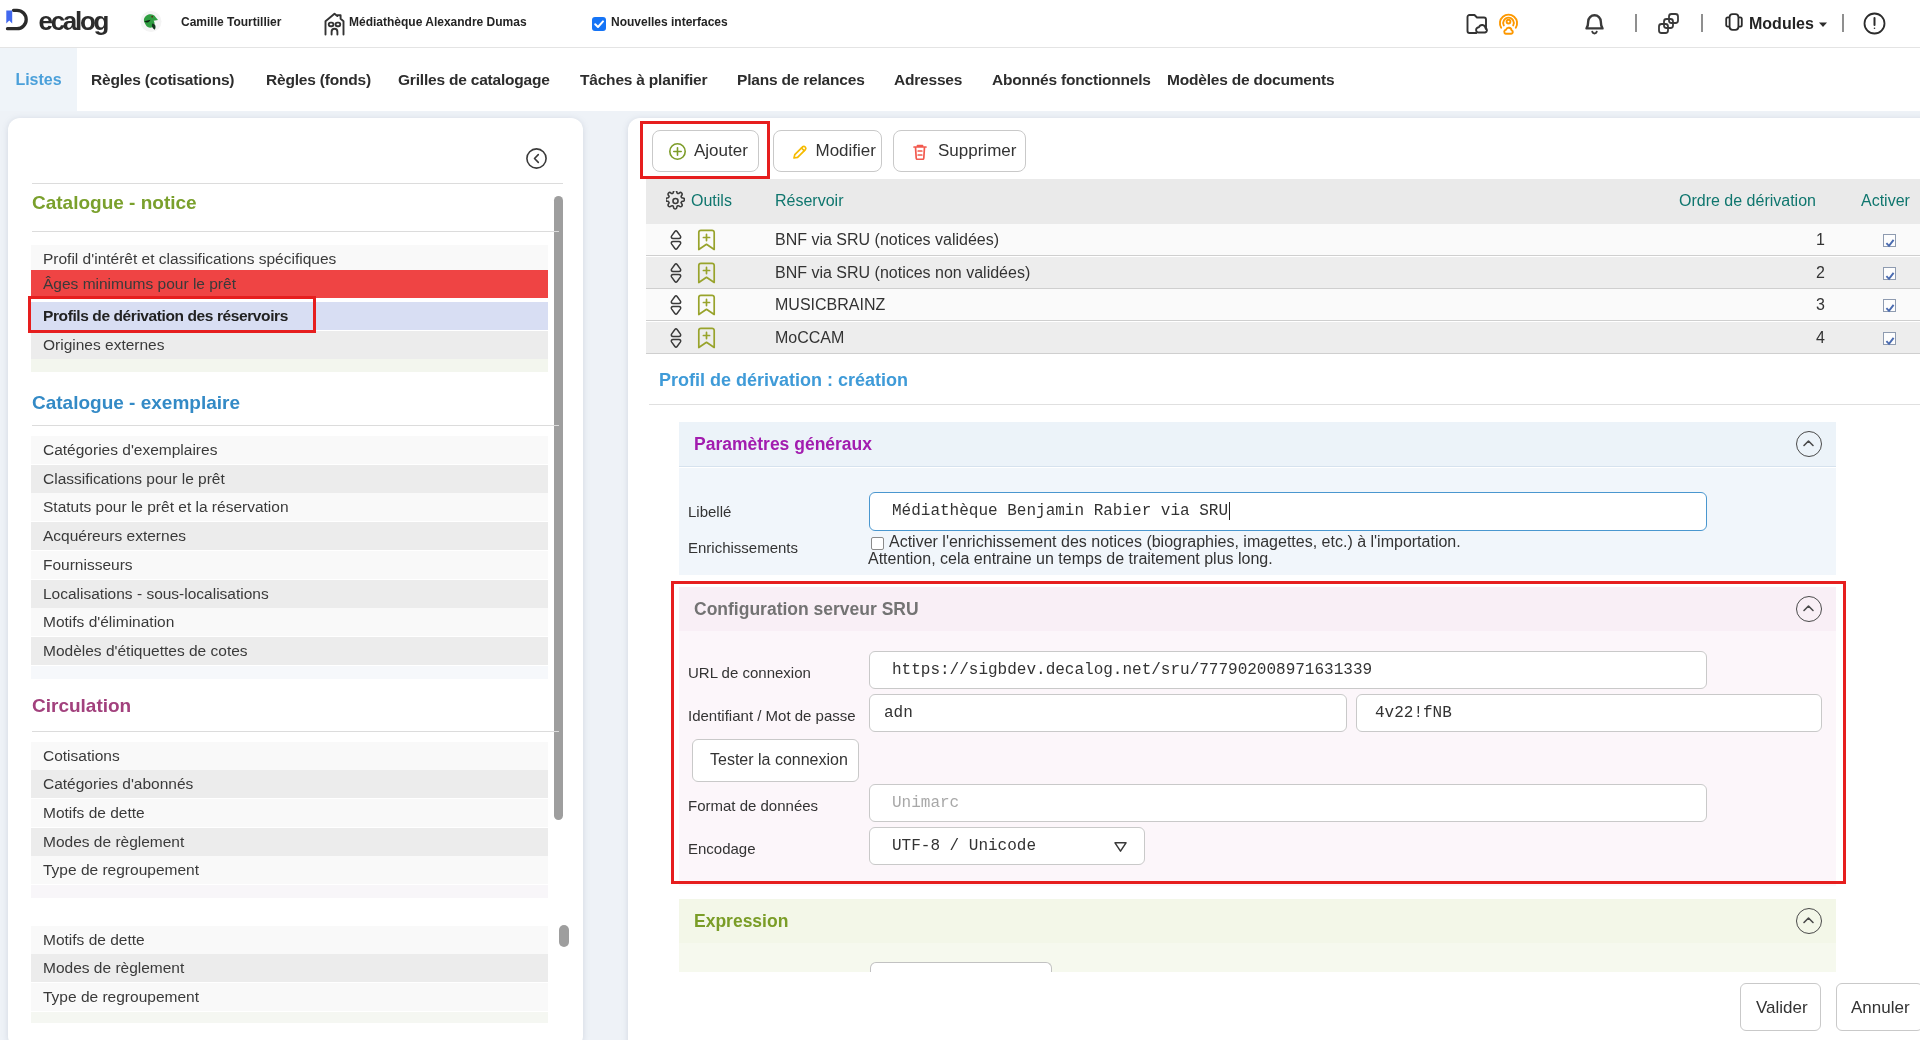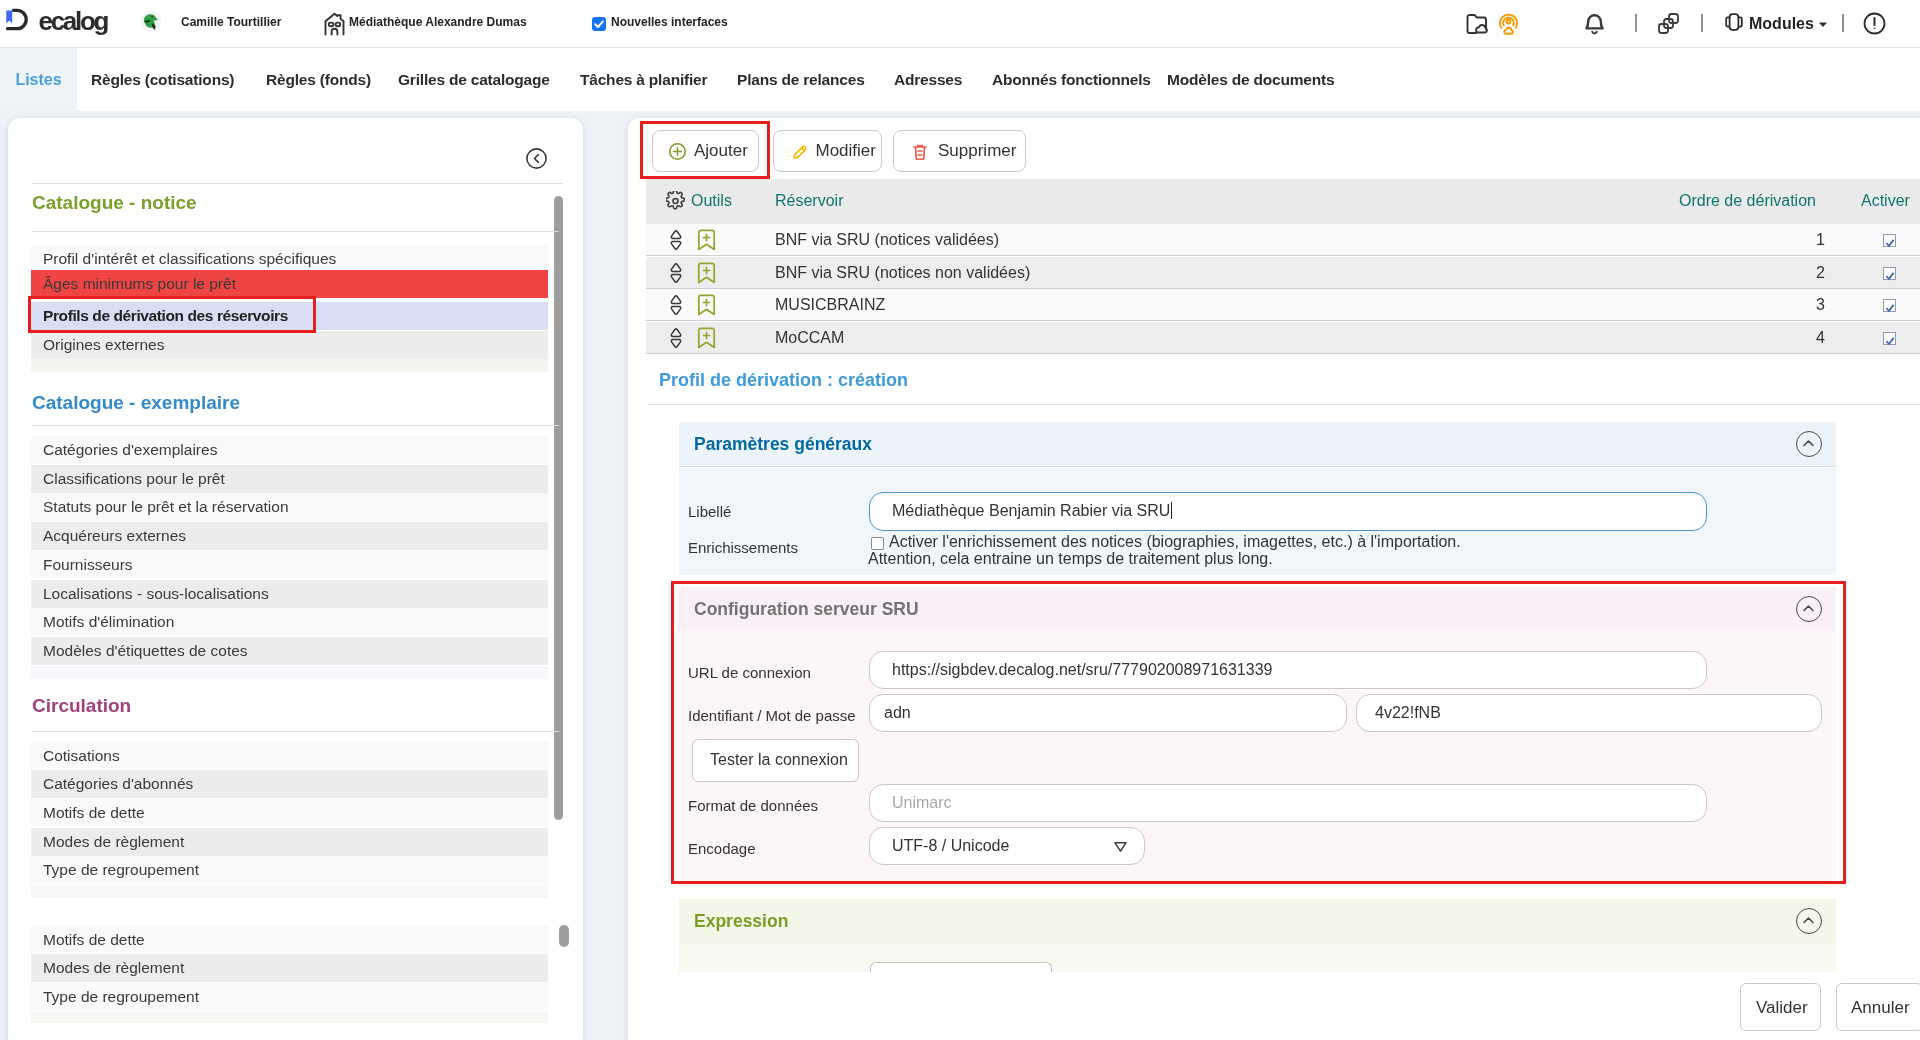--- a/index.html
+++ b/index.html
@@ -31,21 +31,21 @@
   .trow .nm { position:absolute; left:129px; top:0; line-height:32px; font-size:16px; color:#333; }
   .trow .num { position:absolute; left:1139px; width:40px; top:0; line-height:32px; font-size:16px; color:#333; text-align:right; }
   .trow .ric1 { position:absolute; left:22px; top:5px; width:16px; height:22px; }
   .trow .ric2 { position:absolute; left:51px; top:5px; width:19px; height:22px; }
   .cbx { position:absolute; left:1237px; top:10px; width:13px; height:13px; background:#fdfdfd; border:1px solid #8e9bb0; }
   
   .sec-h { position:absolute; left:51px; width:1157px; height:45px; }
   .sec-t { position:absolute; left:15px; top:12px; font-size:17.5px; font-weight:bold; }
   .chev { position:absolute; right:14px; top:9px; width:26px; height:26px; border:1.5px solid #4a4a4a; border-radius:50%; }
   .lbl { position:absolute; left:60px; font-size:15px; color:#333; }
-  .inp { position:absolute; background:#fff; border:1px solid #c9c9c9; border-radius:14px; font-size:16px; color:#333; line-height:36px; padding-left:22px; white-space:nowrap; overflow:hidden; }
+  .inp { position:absolute; background:#fff; border:1px solid #c9c9c9; border-radius:6px; font-size:16px; color:#333; line-height:36px; padding-left:22px; white-space:nowrap; overflow:hidden;font-family:Liberation Mono, monospace; }
 </style>
 </head>
 <body>
 
 <div id="header">
   <svg class="abs" style="left:5px;top:5px" width="115" height="36" viewBox="0 0 115 36">
     <path d="M2.5 23.7 H12 A9.2 9.2 0 0 0 12 5.3 H8.5" fill="none" stroke="#2b2b2b" stroke-width="3.3" stroke-linecap="round"></path>
     <path d="M1.3 5.6 h5.9 v12.9 l-2.95 -3 l-2.95 3 z" fill="#4168ef"></path>
     <text x="33.5" y="24.5" font-family="Liberation Sans, sans-serif" font-size="26" font-weight="bold" fill="#2b2b2b" textLength="71">ecalog</text>
   </svg>
@@ -258,21 +258,21 @@
       <div class="num">4</div>
     <div class="cbx"><svg width="12" height="12" viewBox="0 0 12 12">
           <path d="M2.4 6.2 L5 8.8 L9.6 2.8" fill="none" stroke="#4a6bb0" stroke-width="1.9"></path>
         </svg></div>
   </div>
 
   <div class="abs" style="left:31px;top:252px;font-size:18px;font-weight:bold;color:#3f9bd8">Profil de dérivation : création</div>
   <div class="abs" style="left:21px;top:286px;width:1273px;height:1px;background:#e0e0e0"></div>
 
   <div class="sec-h" style="top:304px;background:#ecf3f9;border-bottom:1px solid #d6e2ee">
-    <div class="sec-t" style="color:#0369a1">Paramètres généraux</div>
+    <div class="sec-t" style="color:#a21caf">Paramètres généraux</div>
     <div class="chev"><svg width="23" height="23" viewBox="0 0 23 23">
           <path d="M7 13.5 L11.5 9 L16 13.5" fill="none" stroke="#4a4a4a" stroke-width="1.6" stroke-linecap="round" stroke-linejoin="round"></path>
         </svg></div>
   </div>
   <div class="abs" style="left:51px;top:350px;width:1157px;height:107px;background:#f1f6fb"></div>
   <div class="lbl" style="top:385px">Libellé</div>
   <div class="inp" style="left:241px;top:374px;width:838px;height:39px;border-color:#4a97cf">Médiathèque Benjamin Rabier via SRU<span style="border-left:1.5px solid #222;margin-left:1px"></span></div>
   <div class="lbl" style="top:421px">Enrichissements</div>
   <div class="abs" style="left:243px;top:419px;width:13px;height:13px;border:1px solid #8a8a8a;border-radius:2px;background:#fff"></div>
   <div class="abs" style="left:261px;top:415px;font-size:16px;color:#333">Activer l'enrichissement des notices (biographies, imagettes, etc.) à l'importation.</div>

